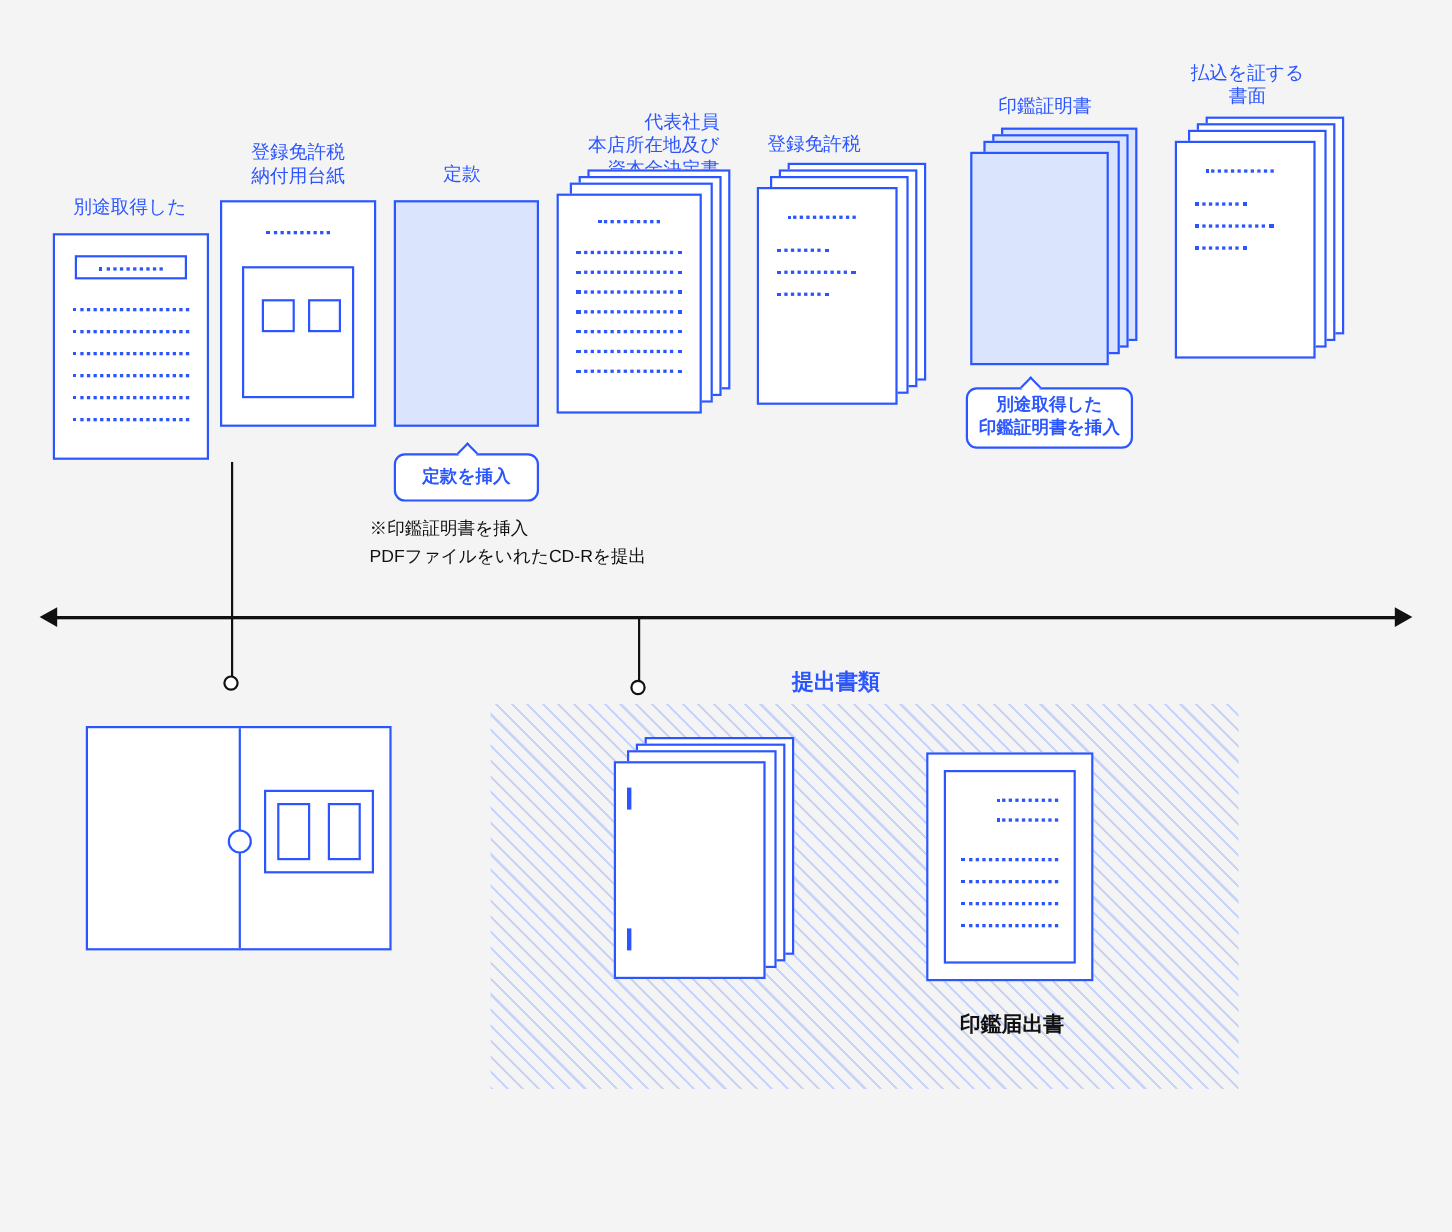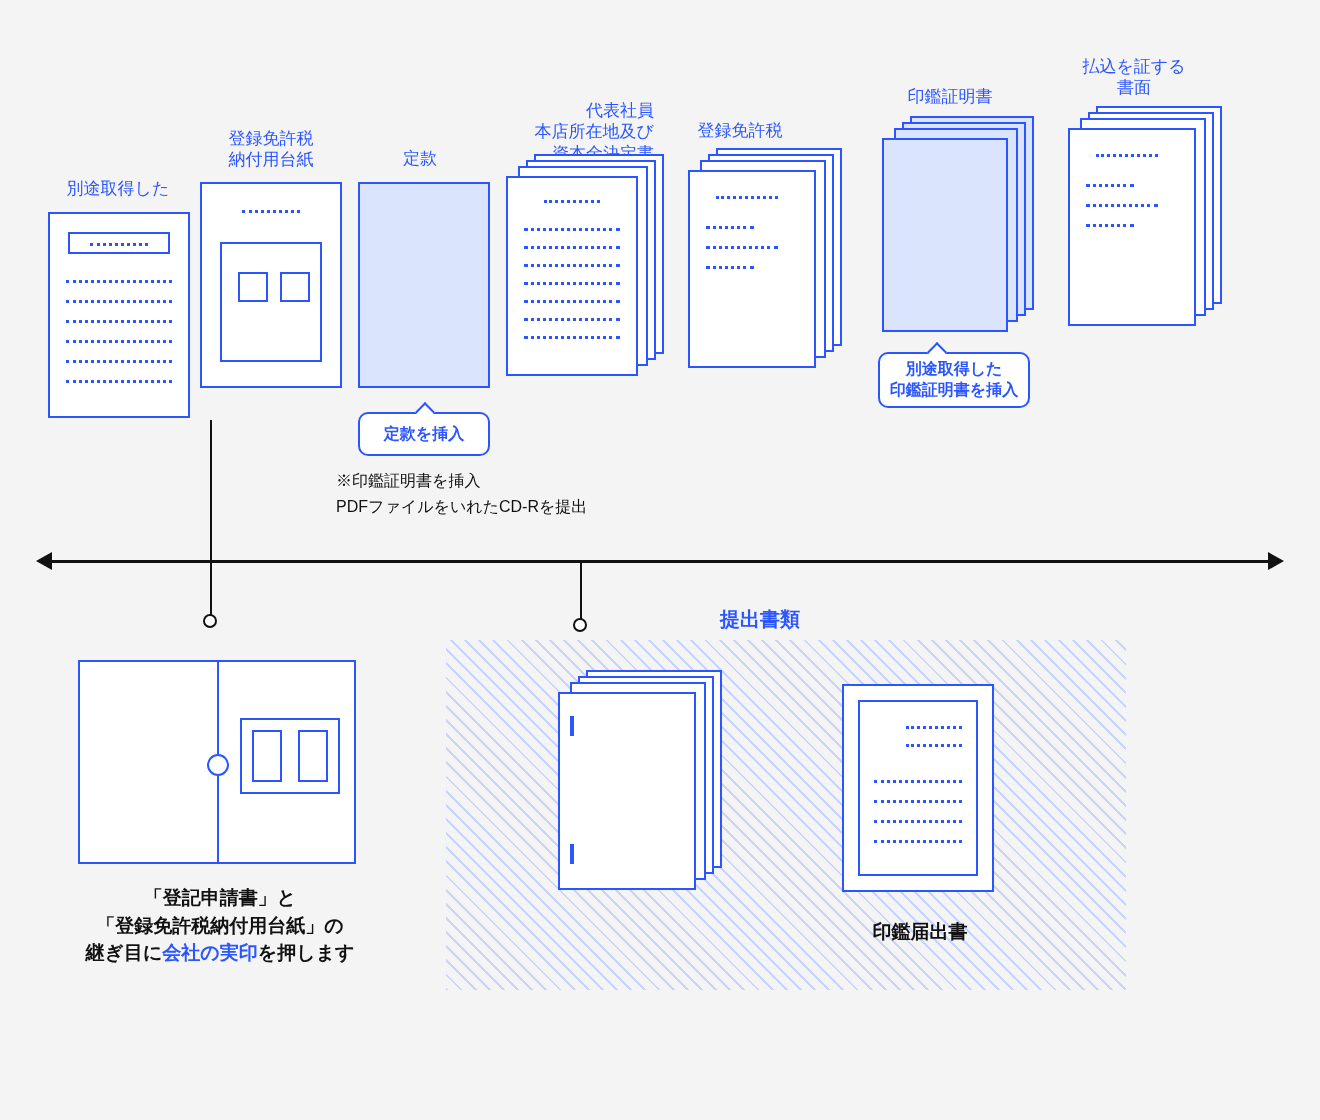--- a/index.html
+++ b/index.html
@@ -286,25 +286,20 @@
     <div class="dots-short" style="left:14px; width:110px; top:112px;"></div>
     <div class="dots-short" style="left:14px; width:110px; top:130px;"></div>
     <div class="dots-short" style="left:14px; width:110px; top:148px;"></div>
     <div class="dots-short" style="left:14px; width:110px; top:166px;"></div>
 
     <div class="dots-short" style="left:174px; width:70px; top:24px;"></div>
     <div class="stamp-frame" style="left:160px; top:56px; width:100px; height:76px;"></div>
 
     <div class="stamp-ring" style="left:127px; top:92px;"></div>
   </div>
-  <div class="caption" style="left:40px; top:884px; width:360px;">
-    <span style="white-space:pre;">「登記申請書」と
-「登録免許税納付用台紙」の
-継ぎ目に</span><span class="accent">会社の実印</span><span>を押します</span>
-  </div>
 
   <div class="section-title" style="left:700px; top:606px; width:120px;">提出書類</div>
   <div class="hatched" style="left:446px; top:640px; width:680px; height:350px;"></div>
 
   <div class="stack-page" style="left:586px; top:670px; width:136px; height:198px;"></div>
   <div class="stack-page" style="left:578px; top:676px; width:136px; height:198px;"></div>
   <div class="stack-page" style="left:570px; top:682px; width:136px; height:198px;"></div>
   <div class="doc" style="left:558px; top:692px; width:138px; height:198px;">
     <div class="staple" style="left:10px; top:22px;"></div>
     <div class="staple" style="left:10px; top:150px;"></div>

